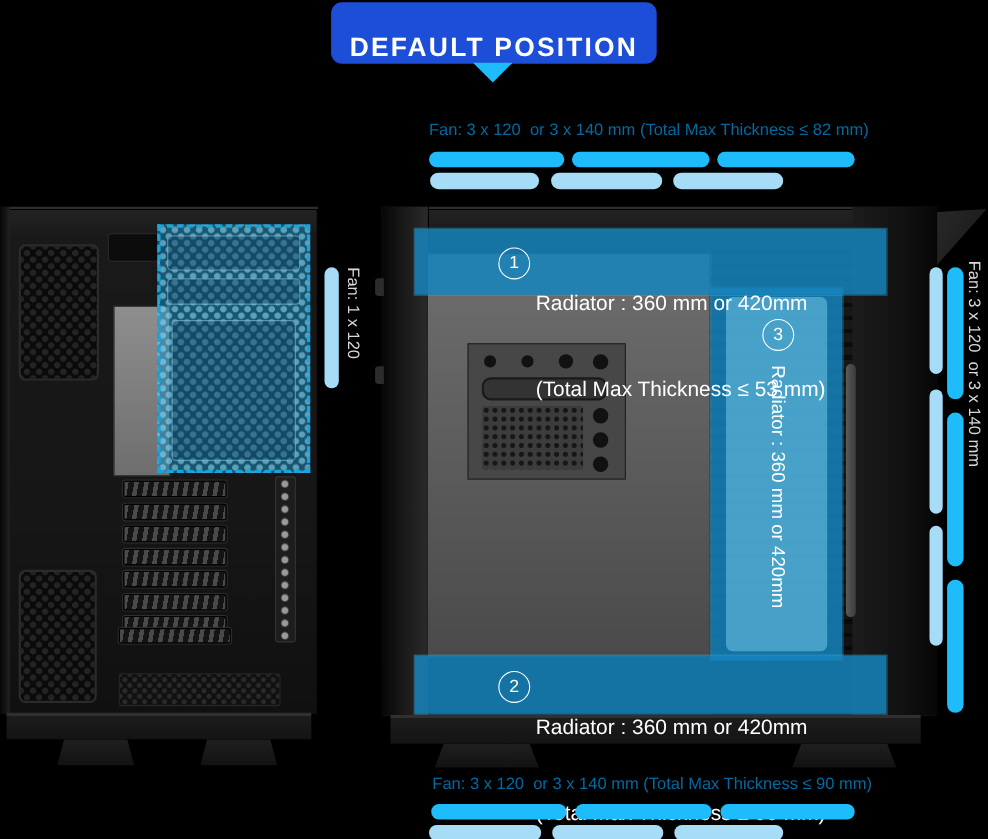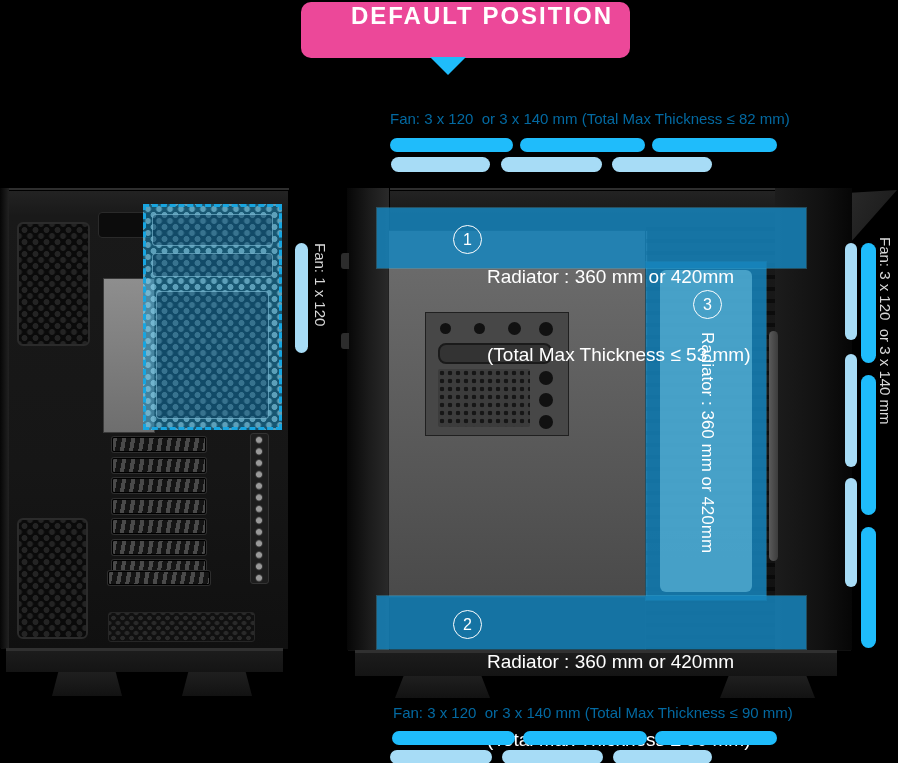--- a/index.html
+++ b/index.html
@@ -1,22 +1,22 @@
 <!DOCTYPE html>
 <html><head>
 <meta charset="utf-8">
 <style>
   html,body{margin:0;padding:0;background:#000;}
   #stage{position:relative;width:898px;height:763px;background:#000;overflow:hidden;
          font-family:"Liberation Sans","DejaVu Sans",sans-serif;}
   .abs{position:absolute;}
 
   
-  .banner{left:301px;top:2px;width:296px;height:56px;background:#ec4899;border-radius:10px;
-          display:flex;align-items:flex-start;justify-content:center;padding-left:33px;}
+  .banner{left:301px;top:2px;width:296px;height:56px;background:#1d4ed8;border-radius:10px;
+          display:flex;align-items:flex-end;justify-content:center;}
   .banner-label{color:#fff;font-size:24px;font-weight:bold;letter-spacing:2px;}
   .banner-pointer{left:430px;top:57px;width:0;height:0;
           border-left:18px solid transparent;border-right:18px solid transparent;
           border-top:18px solid #1fbcfb;}
 
   
   .annot{color:#0369a1;font-size:15px;white-space:pre;}
   .vannot{color:#d9d9d9;font-size:15px;white-space:pre;writing-mode:vertical-rl;}
 
   

